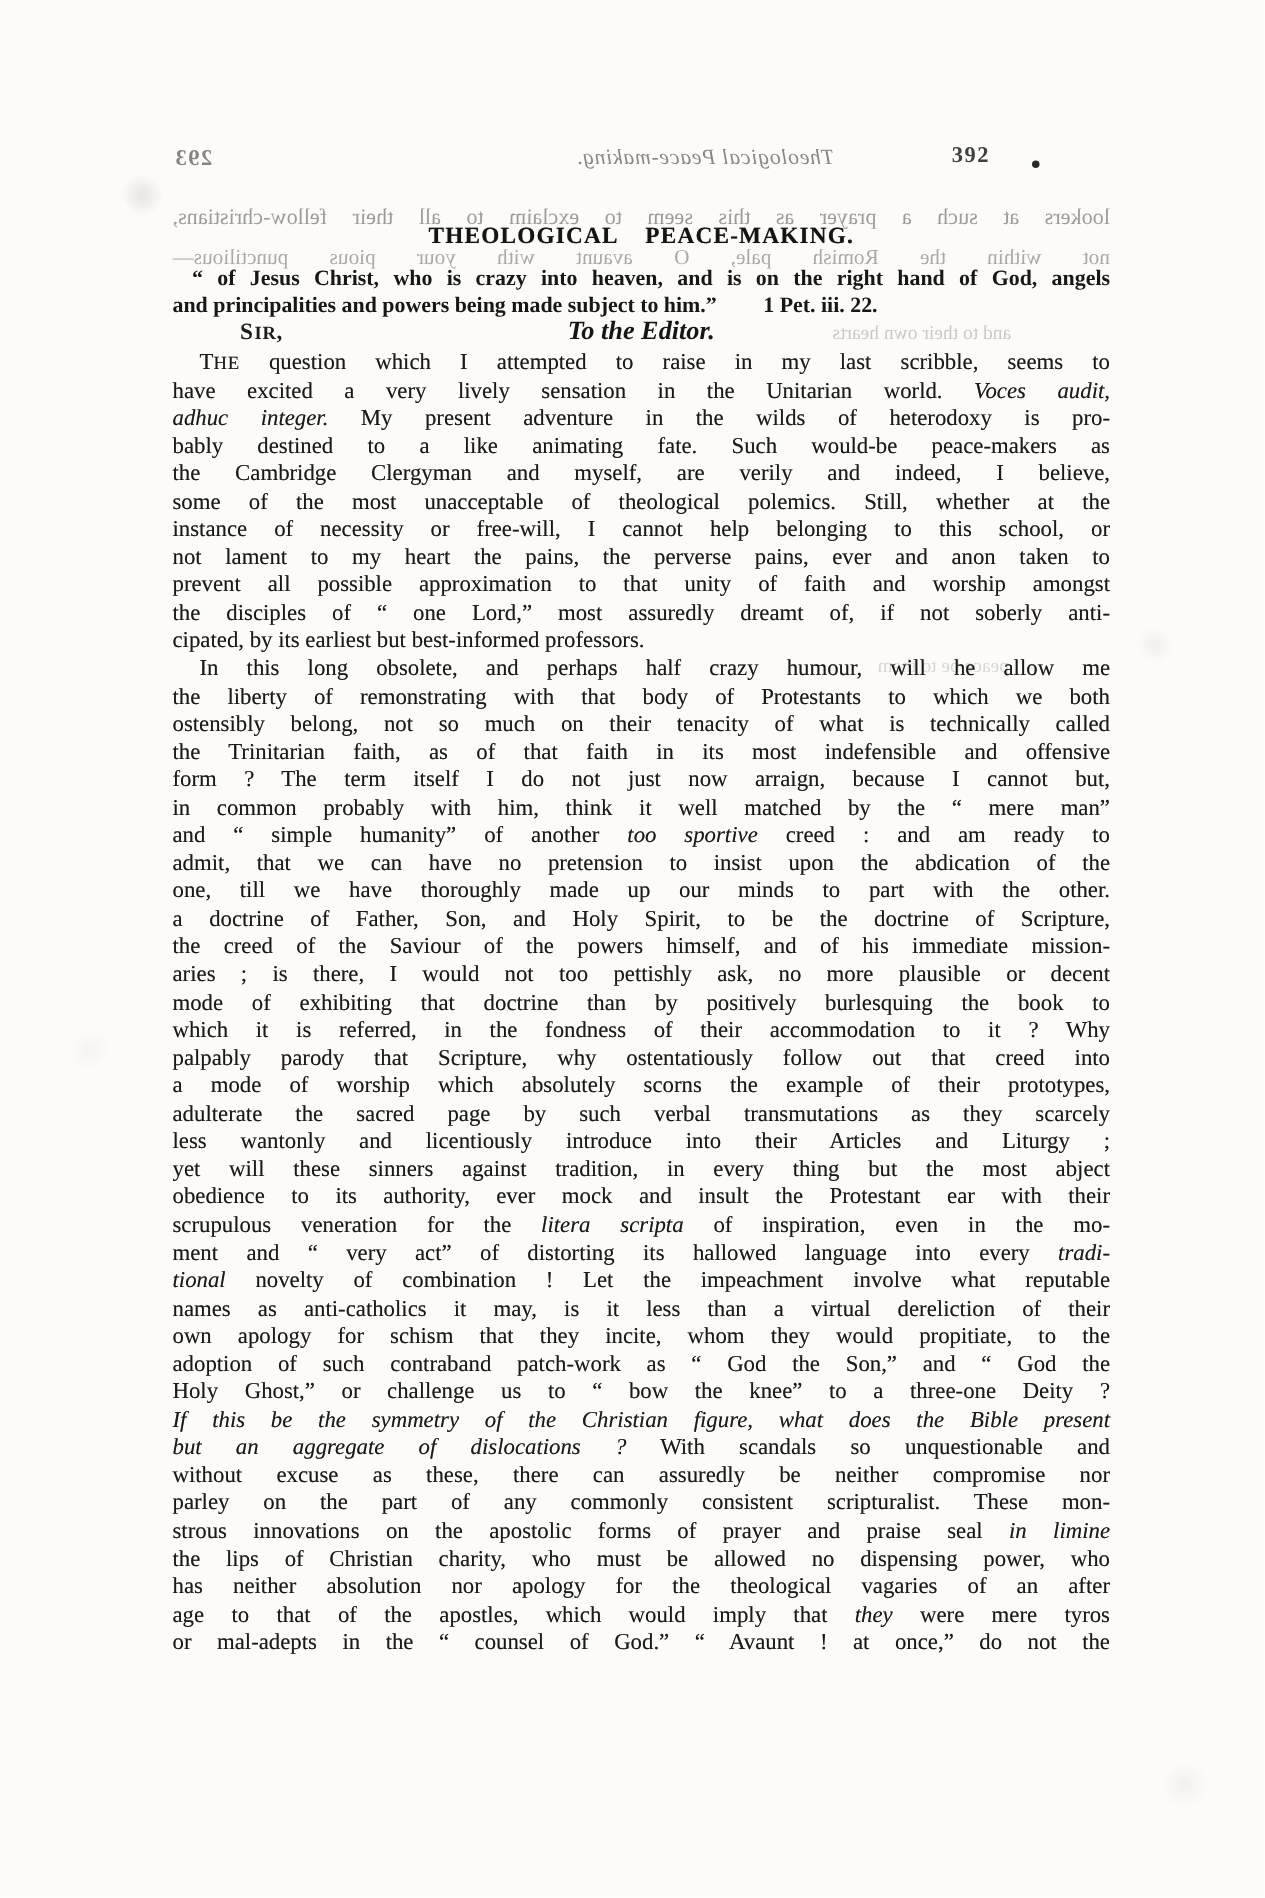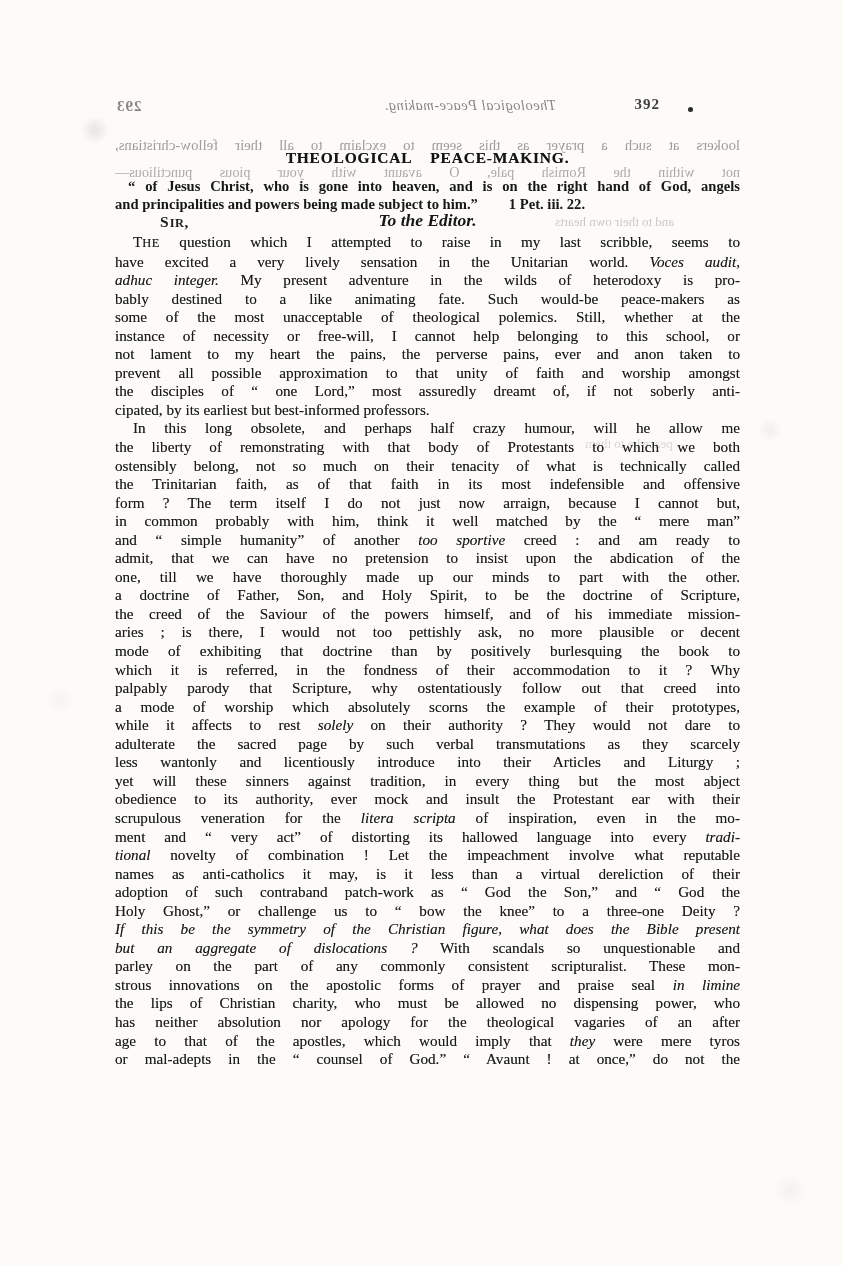--- a/index.html
+++ b/index.html
@@ -101,39 +101,40 @@
   <div class="speck"></div>
 
   <div class="col">
 
     <div class="bleedline bleedA">lookers at such a prayer as this seem to exclaim to all their fellow-christians,</div>
 
     <h1 class="title">THEOLOGICAL PEACE-MAKING.</h1>
 
     <div class="bleedline bleedB">not within the Romish pale, O avaunt with your pious punctilious—</div>
 
-    <div class="epi epi1">“ of Jesus Christ, who is gone into heaven, and is on the right hand of God, angels</div>
+    <div class="epi epi1">“ of Jesus Christ, who is crazy into heaven, and is on the right hand of God, angels</div>
     <div class="epi epi2">
       <span>and principalities and powers being made subject to him.”</span>
       <span>1 Pet. iii. 22.</span>
     </div>
 
     <div class="salute">
       <span class="sir">S<span class="sc">IR</span>,</span>
       <span class="address">To the Editor.</span>
     </div>
 
     <span class="fragment fragSalute">and to their own hearts</span>
     <span class="fragment fragMargin">peace be to them</span>
 
     <div id="bodytext">
         <div class="tline ind">T<span class="sc">HE</span> question which I attempted to raise in my last scribble, seems to</div>
         <div class="tline">have excited a very lively sensation in the Unitarian world.  <i>Voces audit,</i></div>
         <div class="tline"><i>adhuc integer.</i>  My present adventure in the wilds of heterodoxy is pro-</div>
         <div class="tline">bably destined to a like animating fate.  Such would-be peace-makers as</div>
+        <div class="tline">the Cambridge Clergyman and myself, are verily and indeed, I believe,</div>
         <div class="tline">some of the most unacceptable of theological polemics.  Still, whether at the</div>
         <div class="tline">instance of necessity or free-will, I cannot help belonging to this school, or</div>
         <div class="tline">not lament to my heart the pains, the perverse pains, ever and anon taken to</div>
         <div class="tline">prevent all possible approximation to that unity of faith and worship amongst</div>
         <div class="tline">the disciples of “ one Lord,” most assuredly dreamt of, if not soberly anti-</div>
         <div class="tline noj">cipated, by its earliest but best-informed professors.</div>
         <div class="tline ind">In this long obsolete, and perhaps half crazy humour, will he allow me</div>
         <div class="tline">the liberty of remonstrating with that body of Protestants to which we both</div>
         <div class="tline">ostensibly belong, not so much on their tenacity of what is technically called</div>
         <div class="tline">the Trinitarian faith, as of that faith in its most indefensible and offensive</div>
@@ -142,33 +143,34 @@
         <div class="tline">and “ simple humanity” of another <i>too sportive</i> creed : and am ready to</div>
         <div class="tline">admit, that we can have no pretension to insist upon the abdication of the</div>
         <div class="tline">one, till we have thoroughly made up our minds to part with the other.</div>
         <div class="tline">a doctrine of Father, Son, and Holy Spirit, to be the doctrine of Scripture,</div>
         <div class="tline">the creed of the Saviour of the powers himself, and of his immediate mission-</div>
         <div class="tline">aries ; is there, I would not too pettishly ask, no more plausible or decent</div>
         <div class="tline">mode of exhibiting that doctrine than by positively burlesquing the book to</div>
         <div class="tline">which it is referred, in the fondness of their accommodation to it ?  Why</div>
         <div class="tline">palpably parody that Scripture, why ostentatiously follow out that creed into</div>
         <div class="tline">a mode of worship which absolutely scorns the example of their prototypes,</div>
-        <div class="tline">while it affects to rest <i>solely</i> on their authority ?  They would not dare to</div>
         <div class="tline">adulterate the sacred page by such verbal transmutations as they scarcely</div>
         <div class="tline">less wantonly and licentiously introduce into their Articles and Liturgy ;</div>
         <div class="tline">yet will these sinners against tradition, in every thing but the most abject</div>
         <div class="tline">obedience to its authority, ever mock and insult the Protestant ear with their</div>
         <div class="tline">scrupulous veneration for the <i>litera scripta</i> of inspiration, even in the mo-</div>
         <div class="tline">ment and “ very act” of distorting its hallowed language into every <i>tradi-</i></div>
         <div class="tline"><i>tional</i> novelty of combination !  Let the impeachment involve what reputable</div>
         <div class="tline">names as anti-catholics it may, is it less than a virtual dereliction of their</div>
+        <div class="tline">own apology for schism that they incite, whom they would propitiate, to the</div>
         <div class="tline">adoption of such contraband patch-work as “ God the Son,” and “ God the</div>
         <div class="tline">Holy Ghost,” or challenge us to “ bow the knee” to a three-one Deity ?</div>
         <div class="tline"><i>If this be the symmetry of the Christian figure, what does the Bible present</i></div>
         <div class="tline"><i>but an aggregate of dislocations ?</i>  With scandals so unquestionable and</div>
+        <div class="tline">without excuse as these, there can assuredly be neither compromise nor</div>
         <div class="tline">parley on the part of any commonly consistent scripturalist.  These mon-</div>
         <div class="tline">strous innovations on the apostolic forms of prayer and praise seal <i>in limine</i></div>
         <div class="tline">the lips of Christian charity, who must be allowed no dispensing power, who</div>
         <div class="tline">has neither absolution nor apology for the theological vagaries of an after</div>
         <div class="tline">age to that of the apostles, which would imply that <i>they</i> were mere tyros</div>
         <div class="tline">or mal-adepts in the “ counsel of God.”  “ Avaunt ! at once,” do not the</div>
       </div>
   </div>
 </div>
 

